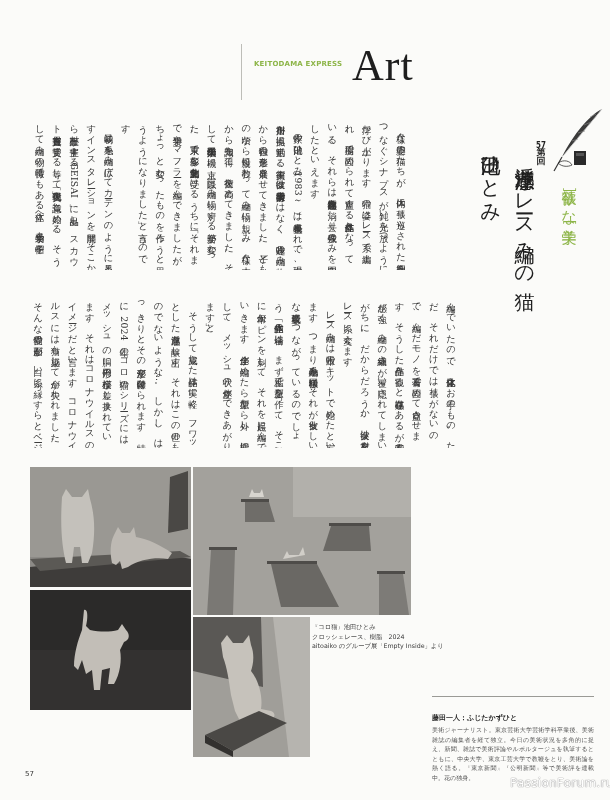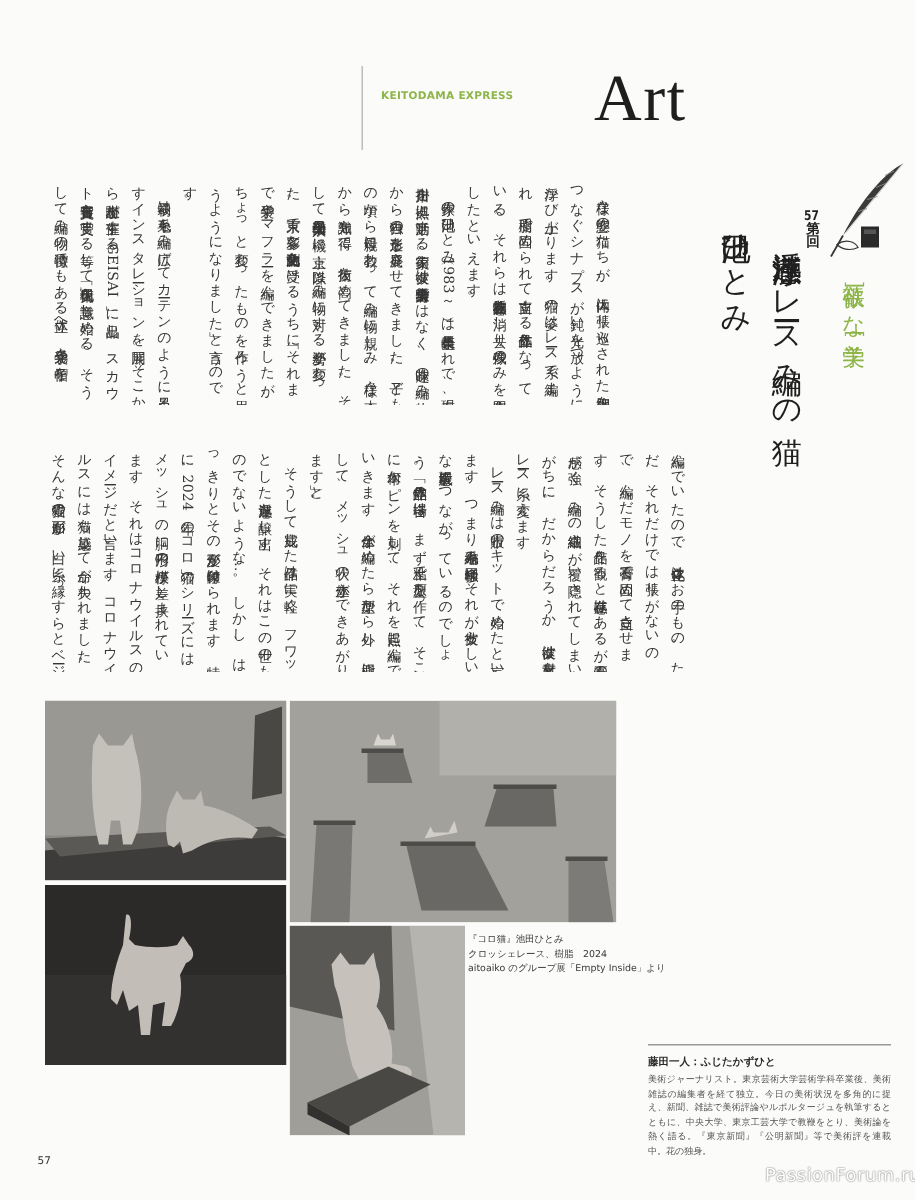--- a/index.html
+++ b/index.html
@@ -15,21 +15,21 @@
       border-left: 1px solid #bdbdb8;
     }
     .header-series {
       position: absolute; left: 12px; top: 16px;
       font-family: "DejaVu Sans", sans-serif; font-weight: bold;
       font-size: 7px; letter-spacing: 0.2px; color: #8db548;
     }
     .header-section {
       position: absolute; left: 110px; top: -4px;
       font-family: "Liberation Serif", serif; font-size: 44px;
-      color: #1e1e1e; letter-spacing: 1px; margin-left: 44px;
+      color: #1e1e1e; letter-spacing: 1px;
     }
     .body-upper {
       position: absolute; left: 30px; top: 118px; width: 380px; height: 152px;
       writing-mode: vertical-rl;
       font-size: 9.3px; line-height: 17.2px; letter-spacing: 0.2px;
       color: #353535; overflow: hidden;
     }
     .body-lower {
       position: absolute; left: 30px; top: 296px; width: 430px; height: 152px;
       writing-mode: vertical-rl;
@@ -72,21 +72,21 @@
       position: absolute; overflow: hidden;
     }
     .photo svg { display: block; width: 100%; height: 100%; }
     .caption {
       position: absolute; left: 312px; top: 622px; width: 180px;
       font-family: "DejaVu Sans", sans-serif; font-size: 6.3px; line-height: 9.5px;
       color: #3a3a3a;
     }
     .bio {
       position: absolute; left: 432px; top: 696px; width: 162px;
-      border-top: 1px solid #9a9a96; padding-top: 6px;
+      border-top: 1px solid #9a9a96; padding-top: 16px;
     }
     .bio-name {
       font-family: "DejaVu Serif", serif; font-weight: bold;
       font-size: 7px; color: #2a2a2a; margin-bottom: 2px;
     }
     .bio-text {
       font-family: "DejaVu Serif", serif; font-size: 6px; line-height: 9.6px;
       color: #555; text-align: justify;
     }
     .page-num {

